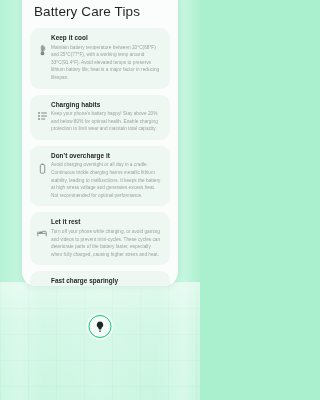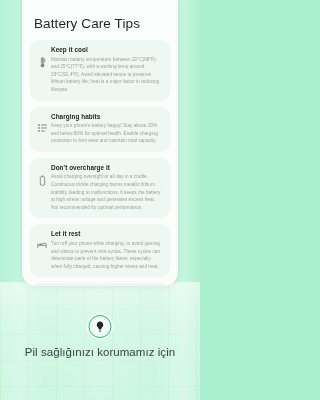--- a/index.html
+++ b/index.html
@@ -66,21 +66,21 @@
     top: -14px;
     width: 156px;
     height: 300px;
     background: #fbfdfc;
     border-radius: 14px;
     box-shadow: 0 1px 6px rgba(60,110,90,0.10);
     overflow: hidden;
   }
 
   #panel-title {
-    margin: 30px 0 0 12px;
+    margin: 18px 0 0 12px;
     font-size: 13.5px;
     font-weight: 400;
     color: #1f2421;
     letter-spacing: 0.1px;
   }
 
   #cards {
     margin-top: 9px;
     padding: 0 8px 10px 8px;
   }
@@ -248,16 +248,15 @@
     <span>
       <svg width="9" height="11" viewBox="0 0 9 11" fill="#1d2a24">
         <path d="M4.5 0.6a3.3 3.3 0 0 0-2.0 5.9c0.4 0.33 0.6 0.7 0.6 1.1v0.3h2.8v-0.3c0-0.4 0.2-0.77 0.6-1.1A3.3 3.3 0 0 0 4.5 0.6z"></path>
         <rect x="3.2" y="8.4" width="2.6" height="0.95" rx="0.45"></rect>
         <rect x="3.6" y="9.8" width="1.8" height="0.9" rx="0.45"></rect>
       </svg>
     </span>
   </div>
 
   <div id="caption">
-    <div>Pil sağlığınızı korumamız için</div>
   </div>
 
 </div>
 
 </body></html>

